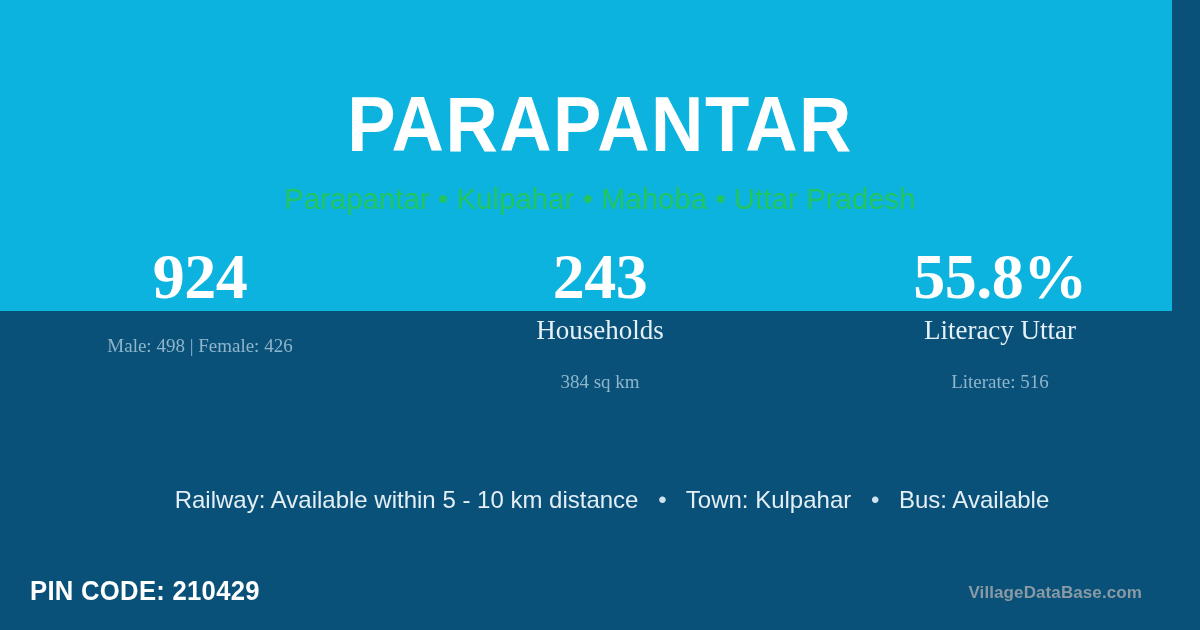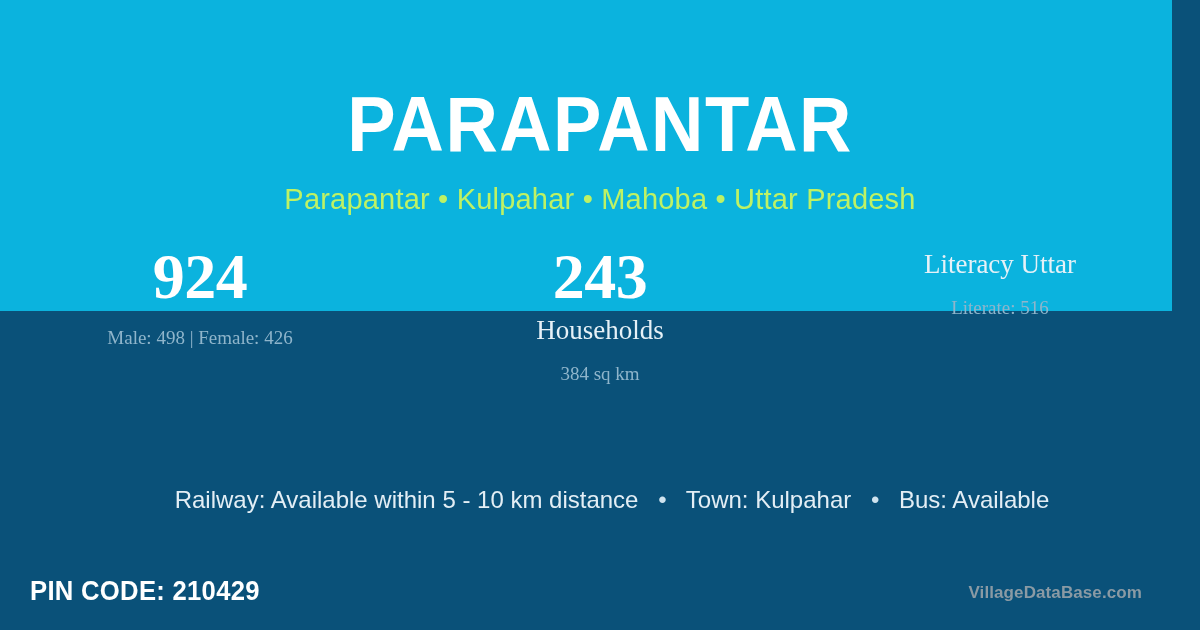--- a/index.html
+++ b/index.html
@@ -52,21 +52,21 @@
     white-space: nowrap;
   }
 
   
   .subtitle {
     position: absolute;
     top: 182px;
     left: 0;
     width: 1200px;
     text-align: center;
-    color: #bef264;
+    color: #22c55e;
     font-size: 29px;
     line-height: 34px;
     font-weight: 400;
     letter-spacing: 0.2px;
     white-space: nowrap;
   }
 
   
   .stats {
     position: absolute;
@@ -94,21 +94,21 @@
   .stat-label {
     margin-top: 5px;
     color: #e6f1f7;
     font-size: 27px;
     line-height: 31px;
     font-weight: 400;
     white-space: nowrap;
   }
 
   .stat-detail {
-    margin-top: 16px;
+    margin-top: 24px;
     color: #8fb5cb;
     font-size: 19px;
     line-height: 23px;
     font-weight: 400;
     white-space: nowrap;
   }
 
   
   .info-line {
     position: absolute;
@@ -174,20 +174,21 @@
       <div class="stat-detail">Male: 498 | Female: 426</div>
     </div>
 
     <div class="stat">
       <div class="stat-value">243</div>
       <div class="stat-label">Households</div>
       <div class="stat-detail">384 sq km</div>
     </div>
 
     <div class="stat">
+      <div class="stat-value">55.8%</div>
       <div class="stat-label">Literacy Uttar</div>
       <div class="stat-detail">Literate: 516</div>
     </div>
 
   </div>
 
   <div class="info-line">
     <span>Railway: Available within 5 - 10 km distance</span>
     <span class="info-sep">•</span>
     <span>Town: Kulpahar</span>

